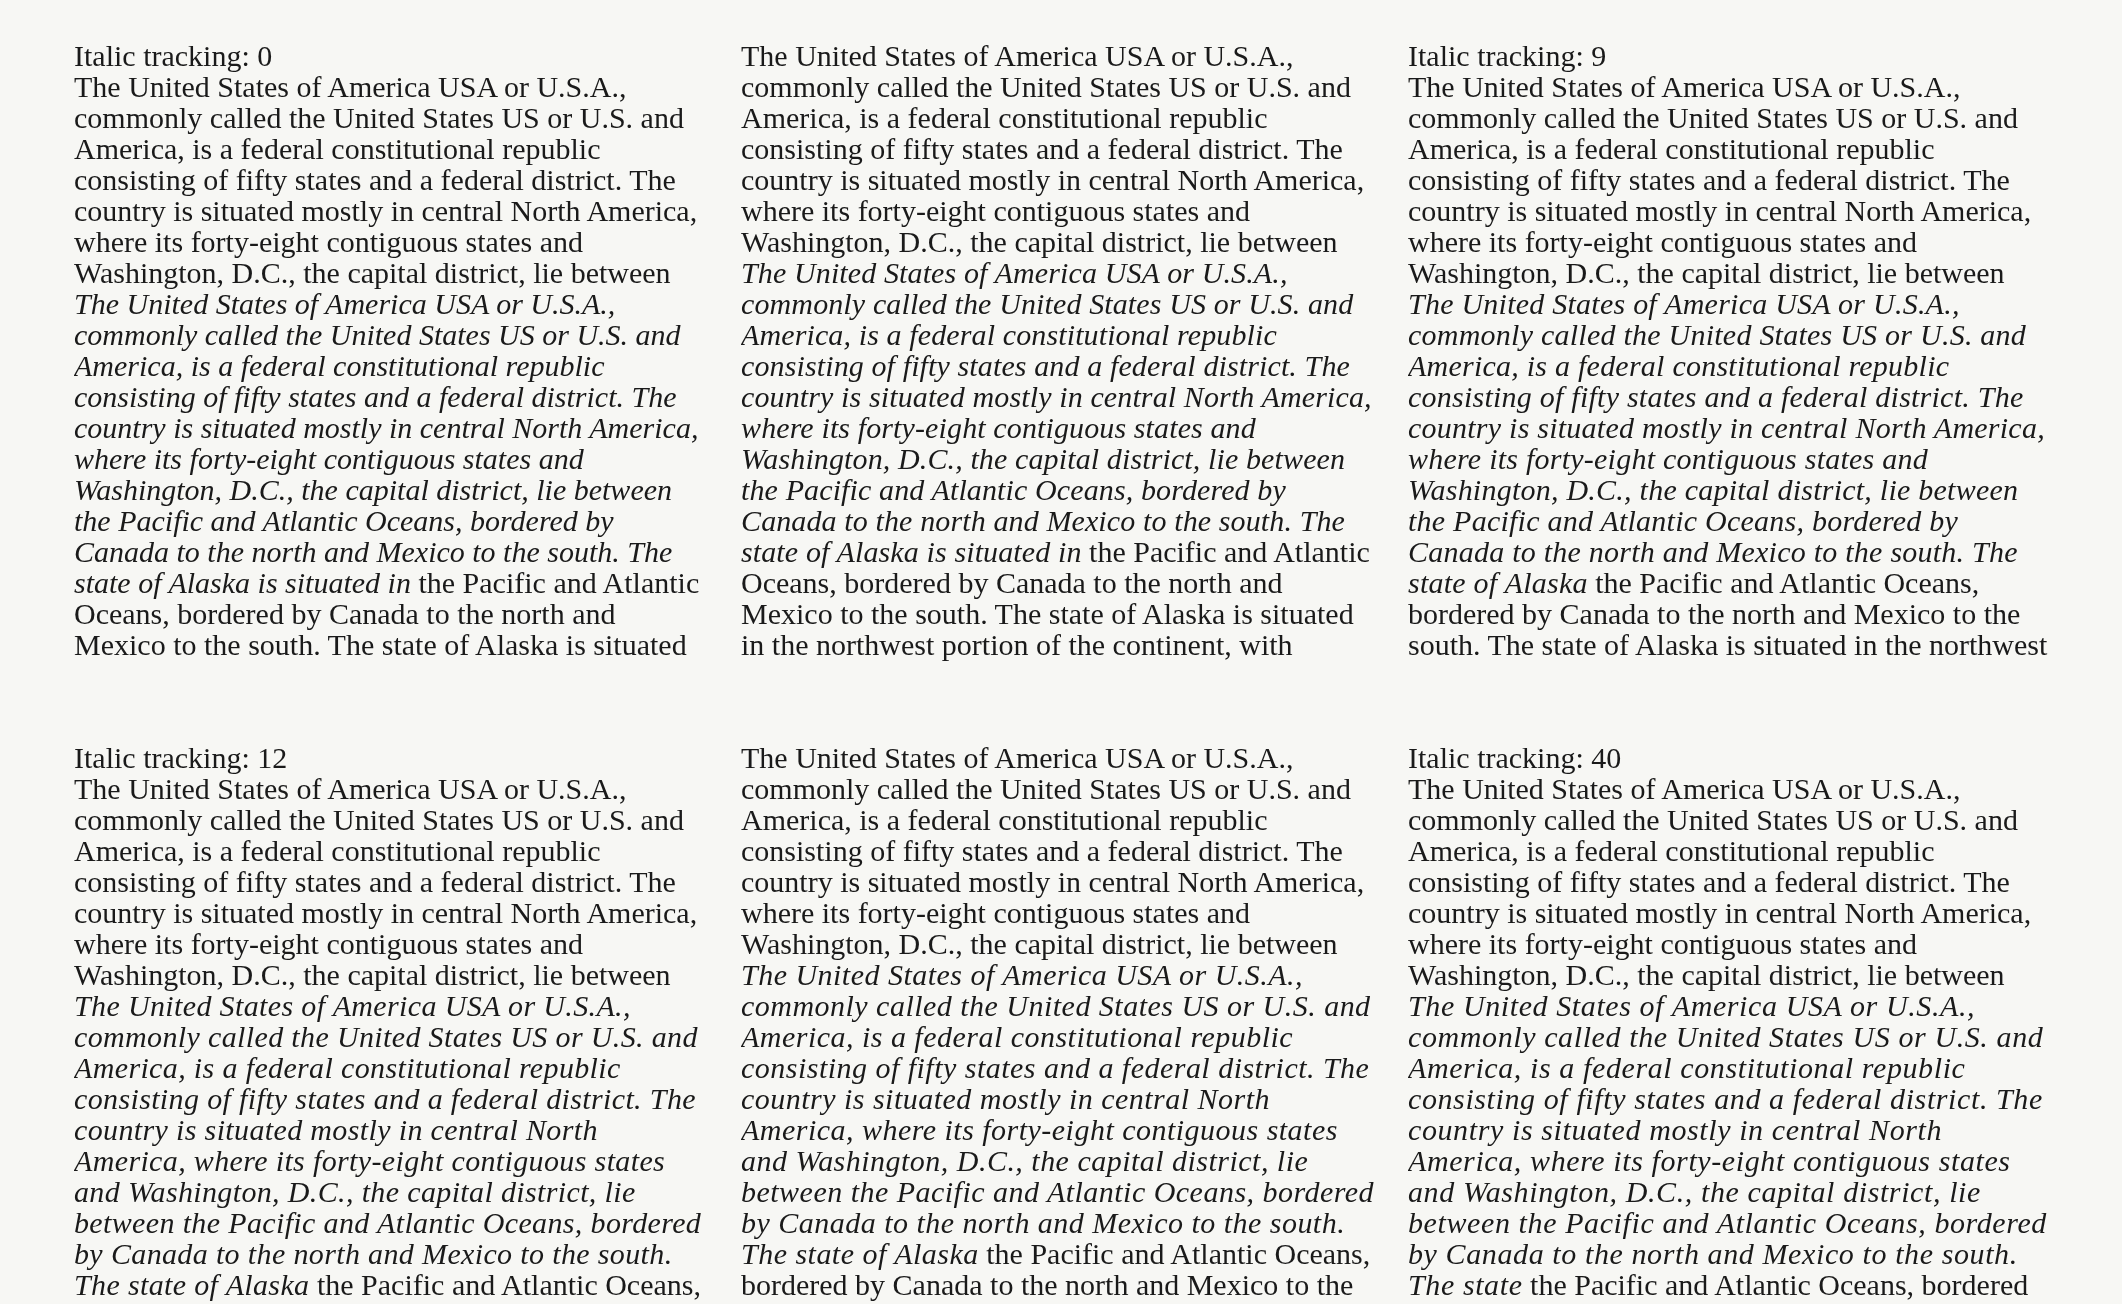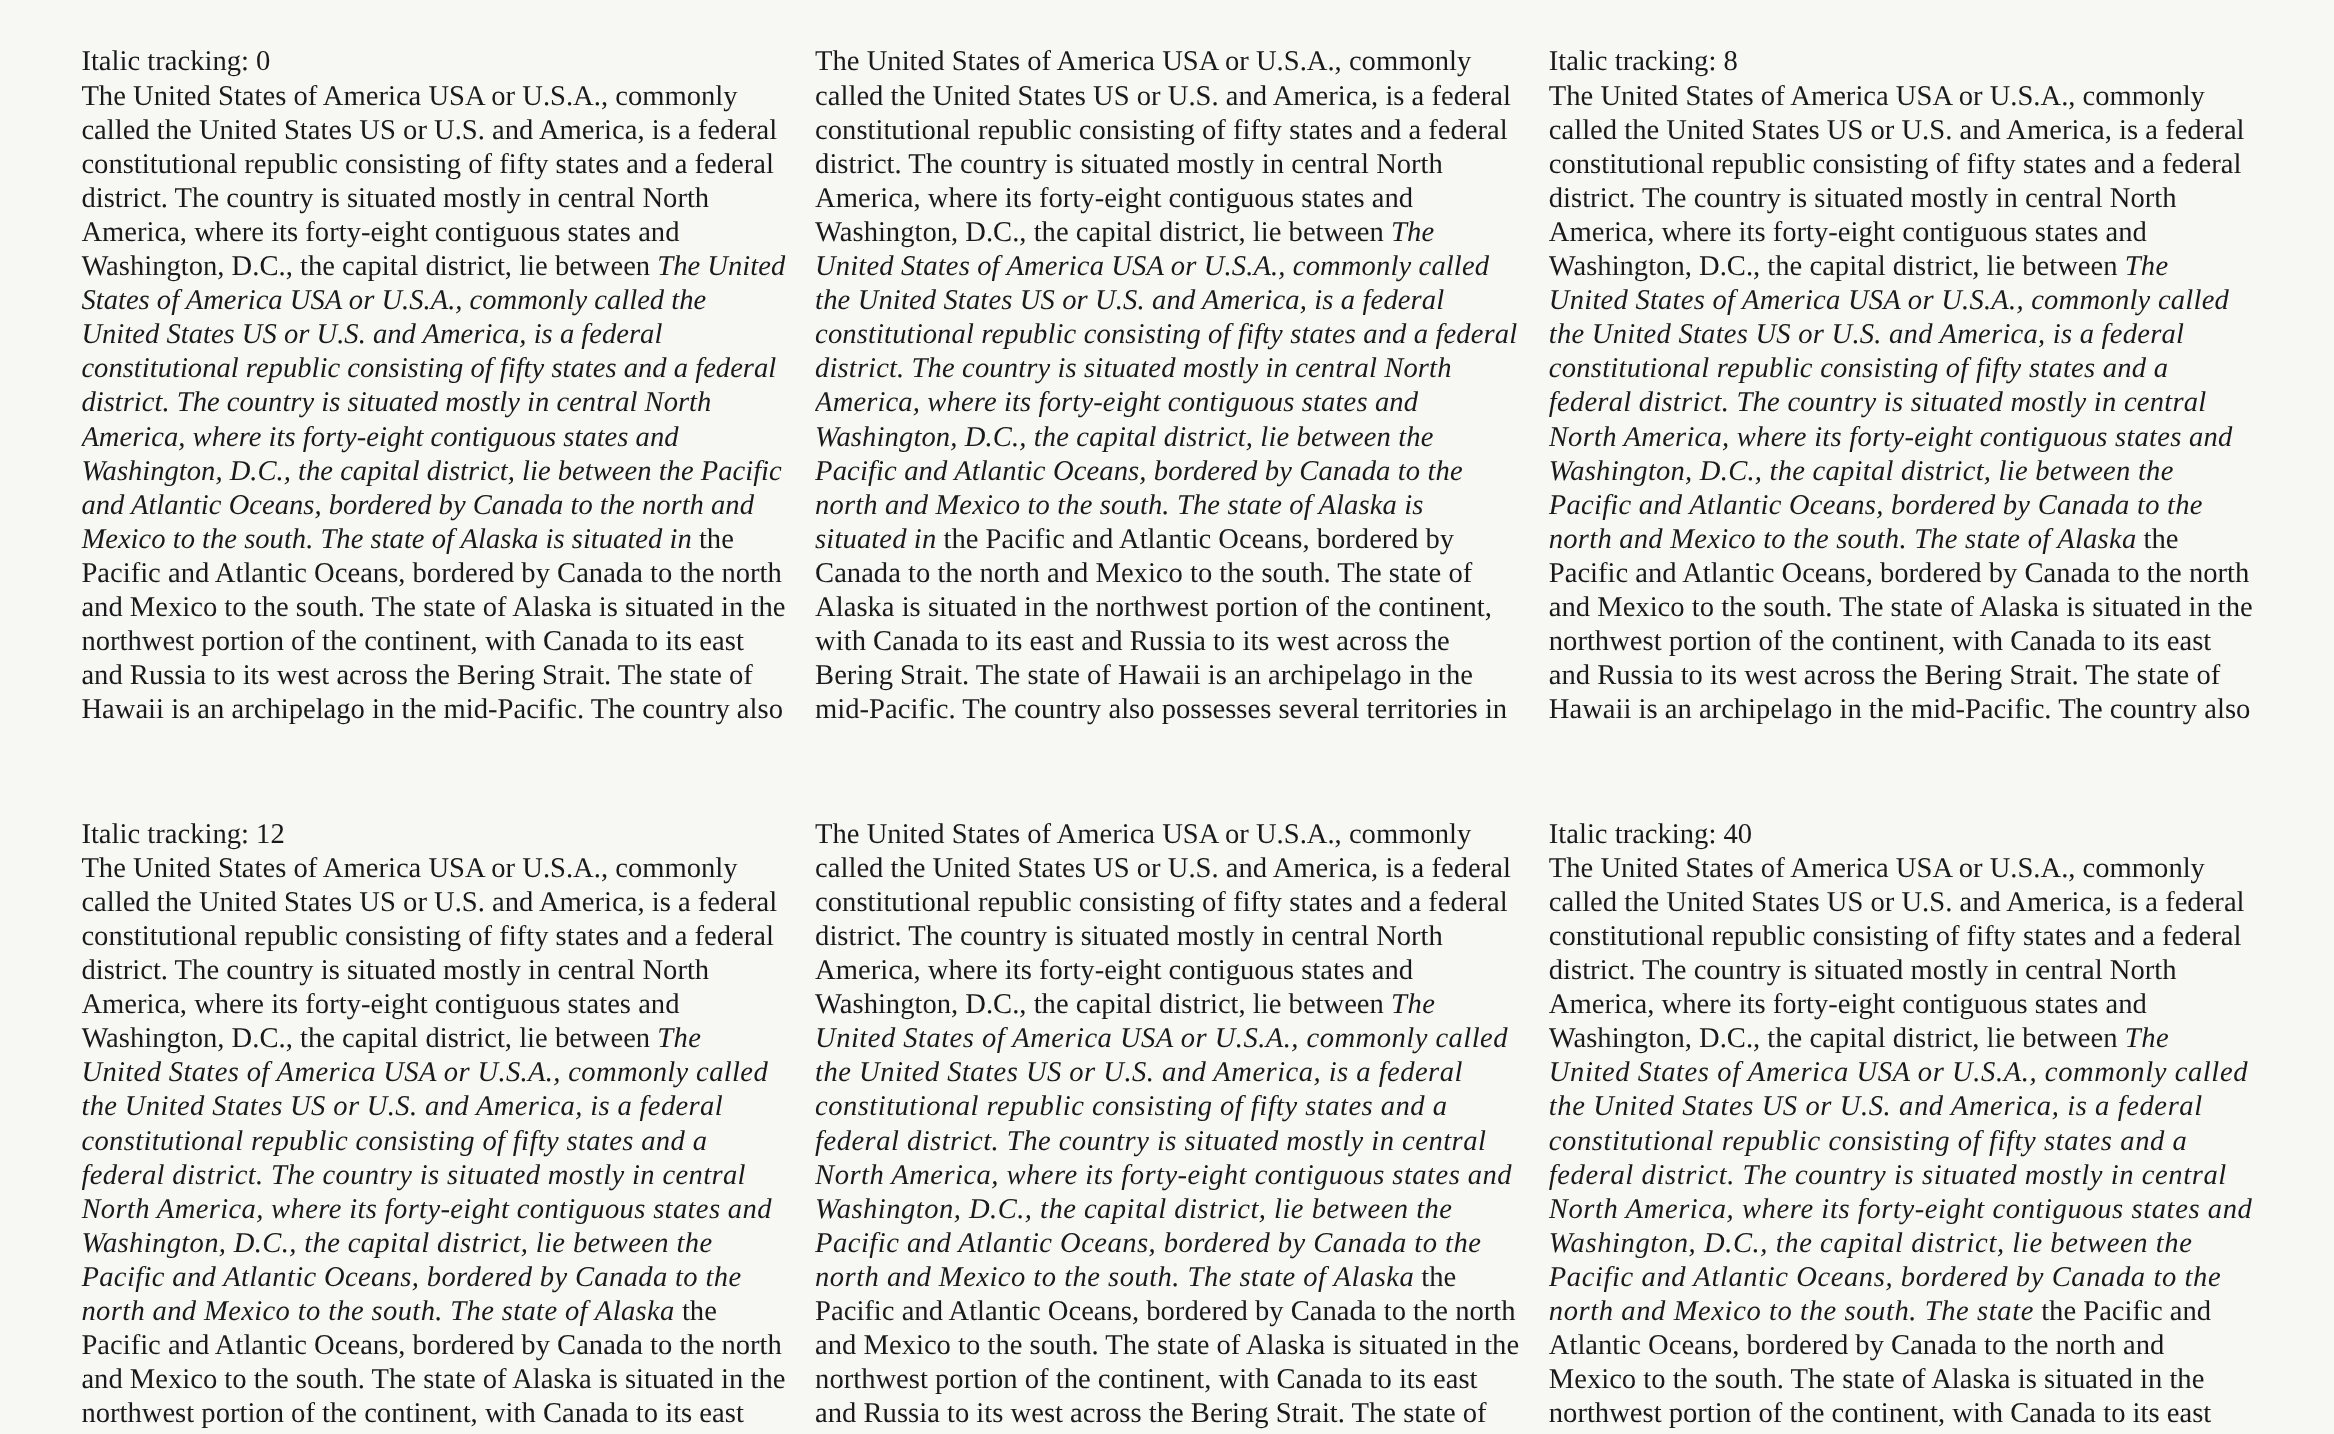--- a/index.html
+++ b/index.html
@@ -24,21 +24,21 @@
     align-content: start;
   }
   .block {
     height: 622px;
     overflow: hidden;
   }
   .heading,
   .para {
     margin: 0;
     font-family: "Liberation Serif", "DejaVu Serif", serif;
-    font-size: 26px;
+    font-size: 30px;
     line-height: 31px;
     color: #1a1a1a;
     text-align: left;
   }
   .para {
     hyphens: auto;
     -webkit-hyphens: auto;
   }
   .italic {
     font-style: italic;
@@ -52,21 +52,21 @@
   <section class="block">
     <div class="heading">Italic tracking: 0</div>
     <p class="para"><span>The United States of America USA or U.S.A., commonly called the United States US or U.S. and America, is a federal constitutional republic consisting of fifty states and a federal district. The country is situated mostly in central North America, where its forty-eight contiguous states and Washington, D.C., the capital district, lie between </span><em class="italic" style="letter-spacing: 0em;">The United States of America USA or U.S.A., commonly called the United States US or U.S. and America, is a federal constitutional republic consisting of fifty states and a federal district. The country is situated mostly in central North America, where its forty-eight contiguous states and Washington, D.C., the capital district, lie between the Pacific and Atlantic Oceans, bordered by Canada to the north and Mexico to the south. The state of Alaska is situated in</em><span> the Pacific and Atlantic Oceans, bordered by Canada to the north and Mexico to the south. The state of Alaska is situated in the northwest portion of the continent, with Canada to its east and Russia to its west across the Bering Strait. The state of Hawaii is an archipelago in the mid-Pacific. The country also possesses several territories in the</span></p>
   </section>
 
   <section class="block">
     <p class="para"><span>The United States of America USA or U.S.A., commonly called the United States US or U.S. and America, is a federal constitutional republic consisting of fifty states and a federal district. The country is situated mostly in central North America, where its forty-eight contiguous states and Washington, D.C., the capital district, lie between </span><em class="italic" style="letter-spacing: 0.004em;">The United States of America USA or U.S.A., commonly called the United States US or U.S. and America, is a federal constitutional republic consisting of fifty states and a federal district. The country is situated mostly in central North America, where its forty-eight contiguous states and Washington, D.C., the capital district, lie between the Pacific and Atlantic Oceans, bordered by Canada to the north and Mexico to the south. The state of Alaska is situated in</em><span> the Pacific and Atlantic Oceans, bordered by Canada to the north and Mexico to the south. The state of Alaska is situated in the northwest portion of the continent, with Canada to its east and Russia to its west across the Bering Strait. The state of Hawaii is an archipelago in the mid-Pacific. The country also possesses several territories in the</span></p>
   </section>
 
   <section class="block">
-    <div class="heading">Italic tracking: 8</div>
+    <div class="heading">Italic tracking: 9</div>
     <p class="para"><span>The United States of America USA or U.S.A., commonly called the United States US or U.S. and America, is a federal constitutional republic consisting of fifty states and a federal district. The country is situated mostly in central North America, where its forty-eight contiguous states and Washington, D.C., the capital district, lie between </span><em class="italic" style="letter-spacing: 0.008em;">The United States of America USA or U.S.A., commonly called the United States US or U.S. and America, is a federal constitutional republic consisting of fifty states and a federal district. The country is situated mostly in central North America, where its forty-eight contiguous states and Washington, D.C., the capital district, lie between the Pacific and Atlantic Oceans, bordered by Canada to the north and Mexico to the south. The state of Alaska</em><span> the Pacific and Atlantic Oceans, bordered by Canada to the north and Mexico to the south. The state of Alaska is situated in the northwest portion of the continent, with Canada to its east and Russia to its west across the Bering Strait. The state of Hawaii is an archipelago in the mid-Pacific. The country also possesses several territories in the</span></p>
   </section>
 
   <section class="block">
     <div class="heading">Italic tracking: 12</div>
     <p class="para"><span>The United States of America USA or U.S.A., commonly called the United States US or U.S. and America, is a federal constitutional republic consisting of fifty states and a federal district. The country is situated mostly in central North America, where its forty-eight contiguous states and Washington, D.C., the capital district, lie between </span><em class="italic" style="letter-spacing: 0.012em;">The United States of America USA or U.S.A., commonly called the United States US or U.S. and America, is a federal constitutional republic consisting of fifty states and a federal district. The country is situated mostly in central North America, where its forty-eight contiguous states and Washington, D.C., the capital district, lie between the Pacific and Atlantic Oceans, bordered by Canada to the north and Mexico to the south. The state of Alaska</em><span> the Pacific and Atlantic Oceans, bordered by Canada to the north and Mexico to the south. The state of Alaska is situated in the northwest portion of the continent, with Canada to its east and Russia to its west across the Bering Strait. The state of Hawaii is an archipelago in the mid-Pacific. The country also possesses several territories in the</span></p>
   </section>
 
   <section class="block">
     <p class="para"><span>The United States of America USA or U.S.A., commonly called the United States US or U.S. and America, is a federal constitutional republic consisting of fifty states and a federal district. The country is situated mostly in central North America, where its forty-eight contiguous states and Washington, D.C., the capital district, lie between </span><em class="italic" style="letter-spacing: 0.016em;">The United States of America USA or U.S.A., commonly called the United States US or U.S. and America, is a federal constitutional republic consisting of fifty states and a federal district. The country is situated mostly in central North America, where its forty-eight contiguous states and Washington, D.C., the capital district, lie between the Pacific and Atlantic Oceans, bordered by Canada to the north and Mexico to the south. The state of Alaska</em><span> the Pacific and Atlantic Oceans, bordered by Canada to the north and Mexico to the south. The state of Alaska is situated in the northwest portion of the continent, with Canada to its east and Russia to its west across the Bering Strait. The state of Hawaii is an archipelago in the mid-Pacific. The country also possesses several territories in the</span></p>

